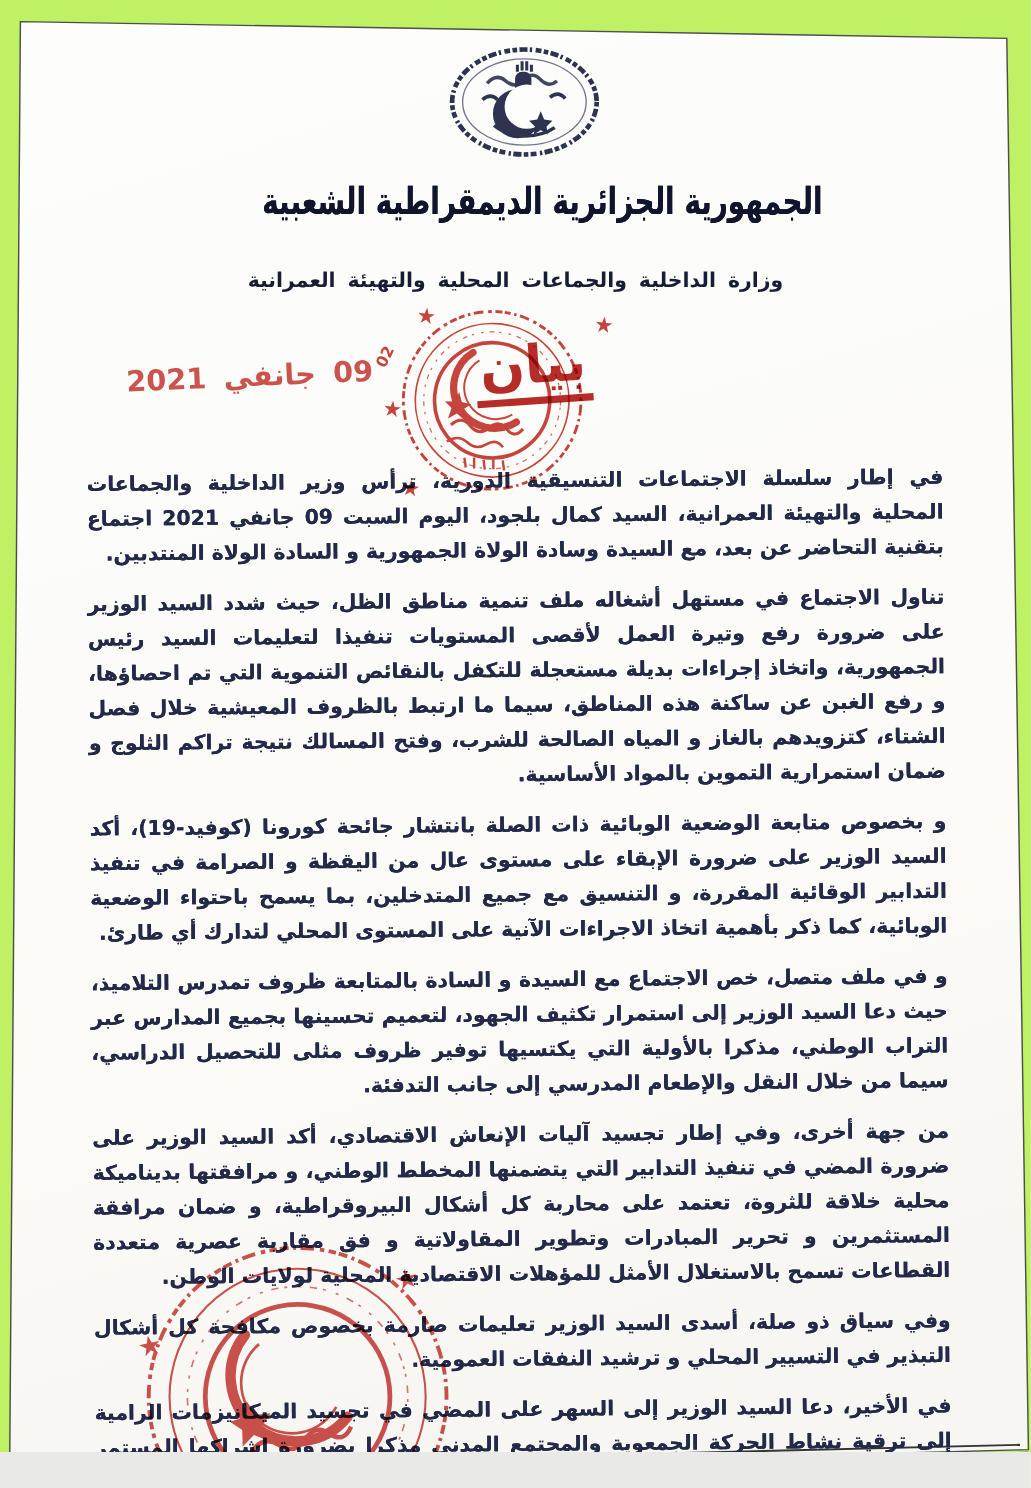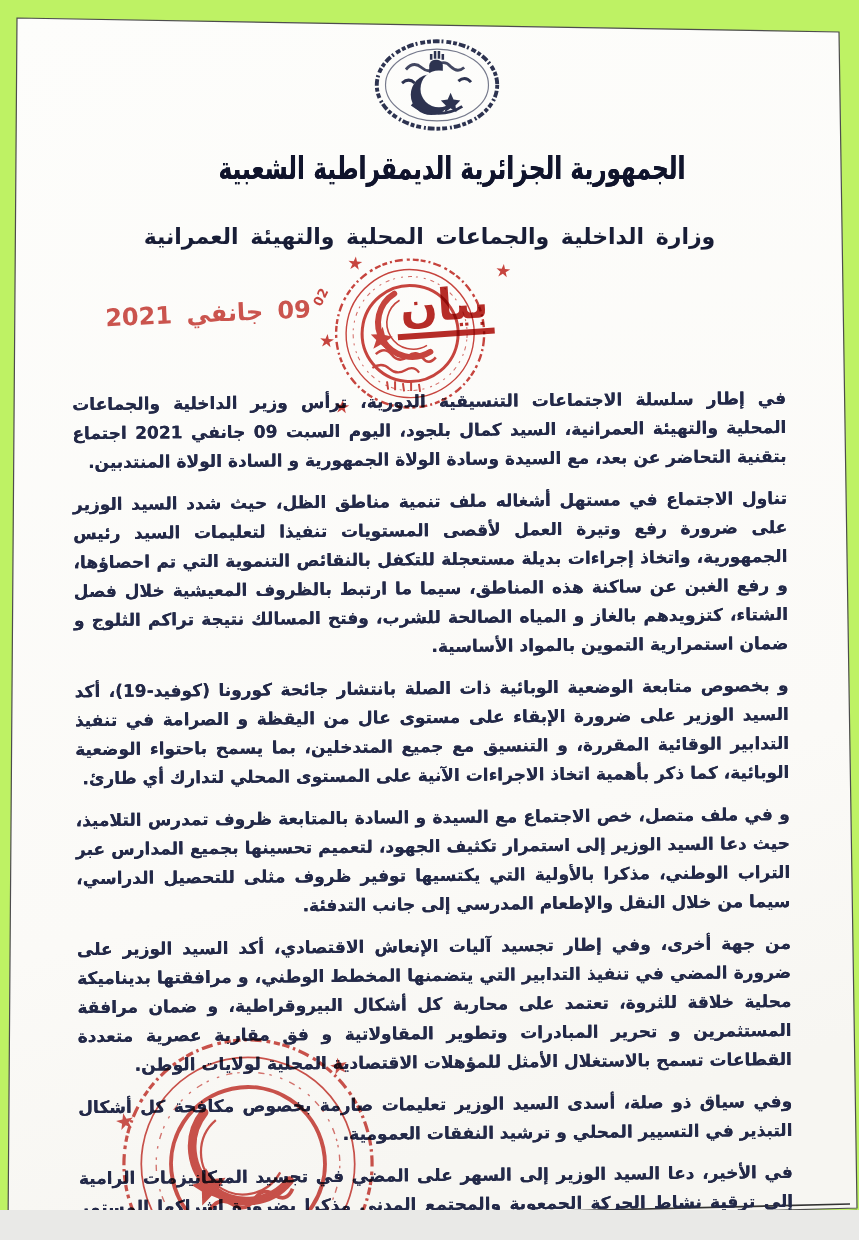--- a/index.html
+++ b/index.html
@@ -14,21 +14,21 @@
   .emblem{left:369px;top:34px;width:136px;height:102px;}
 
   .title{
     left:85px;right:40px;top:150px;text-align:center;
     font-size:31px;font-weight:700;color:#10142c;
     transform:scaleX(.75);direction:rtl;letter-spacing:0;
     text-shadow:0 0 .4px #10142c;
   }
   .subtitle{
     left:40px;right:40px;top:224px;text-align:center;
-    font-size:22px;font-weight:700;color:#181d36;
+    font-size:17px;font-weight:700;color:#181d36;
     letter-spacing:1.5px;direction:rtl;word-spacing:4px;
   }
 
   .doc-body{
     left:72px;top:384px;width:714px;direction:rtl;
     transform:rotate(-.5deg);transform-origin:top right;
   }
   .doc-body p{
     margin:0 0 13px 0;text-align:justify;text-justify:inter-word;
     font-size:17px;line-height:29px;font-weight:700;color:#232948;

